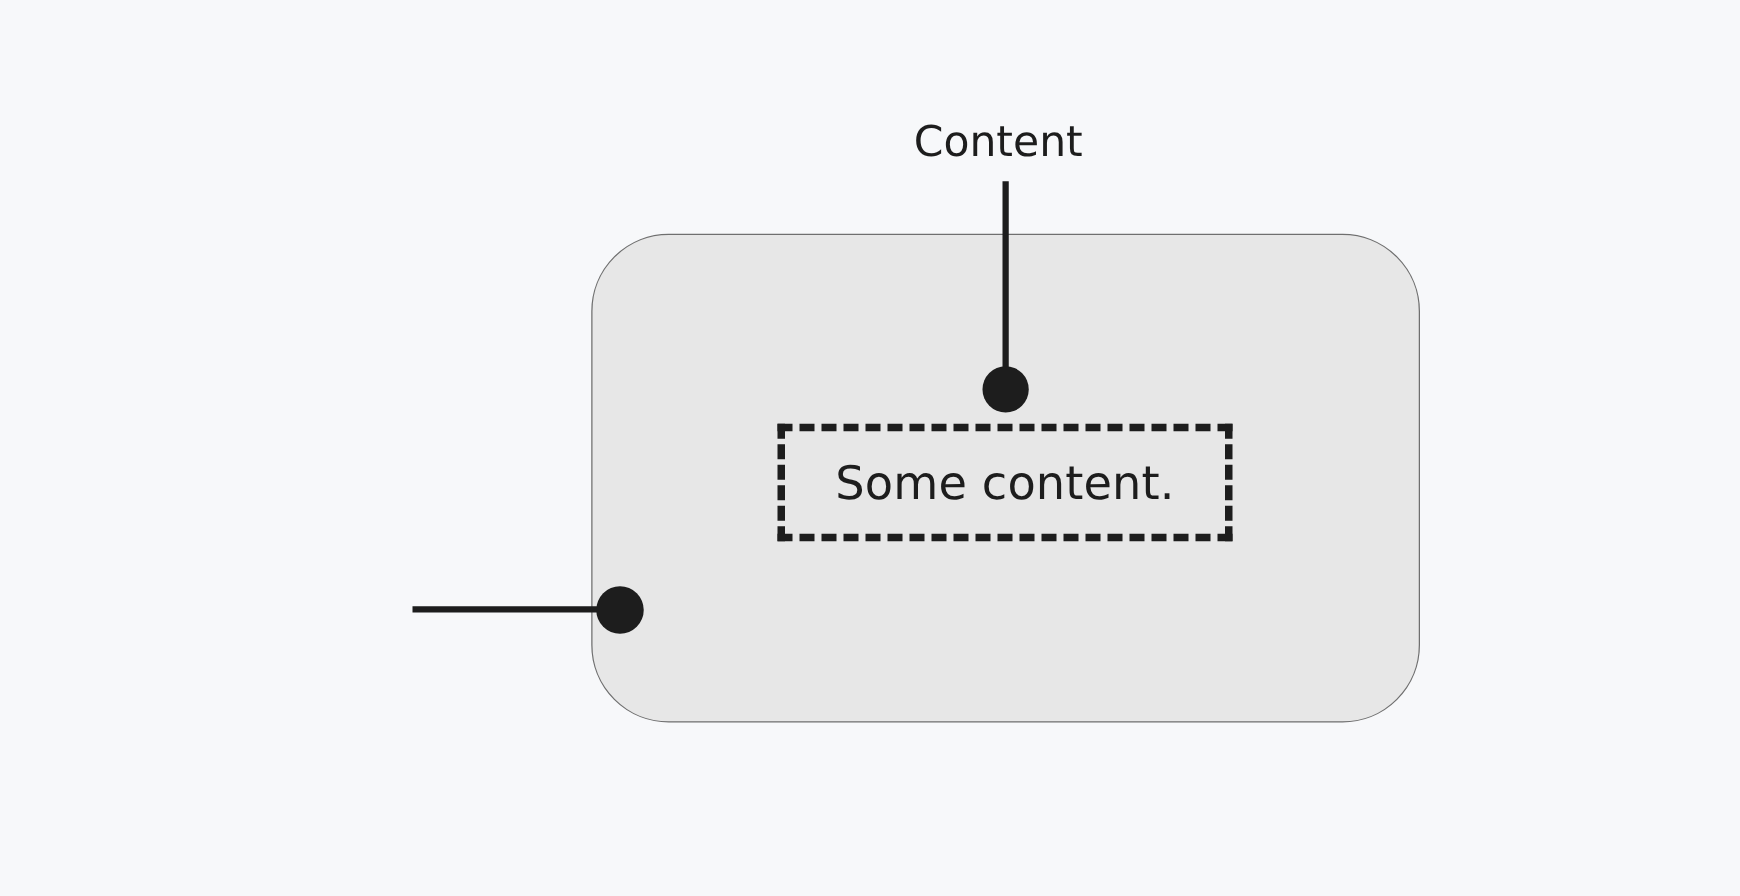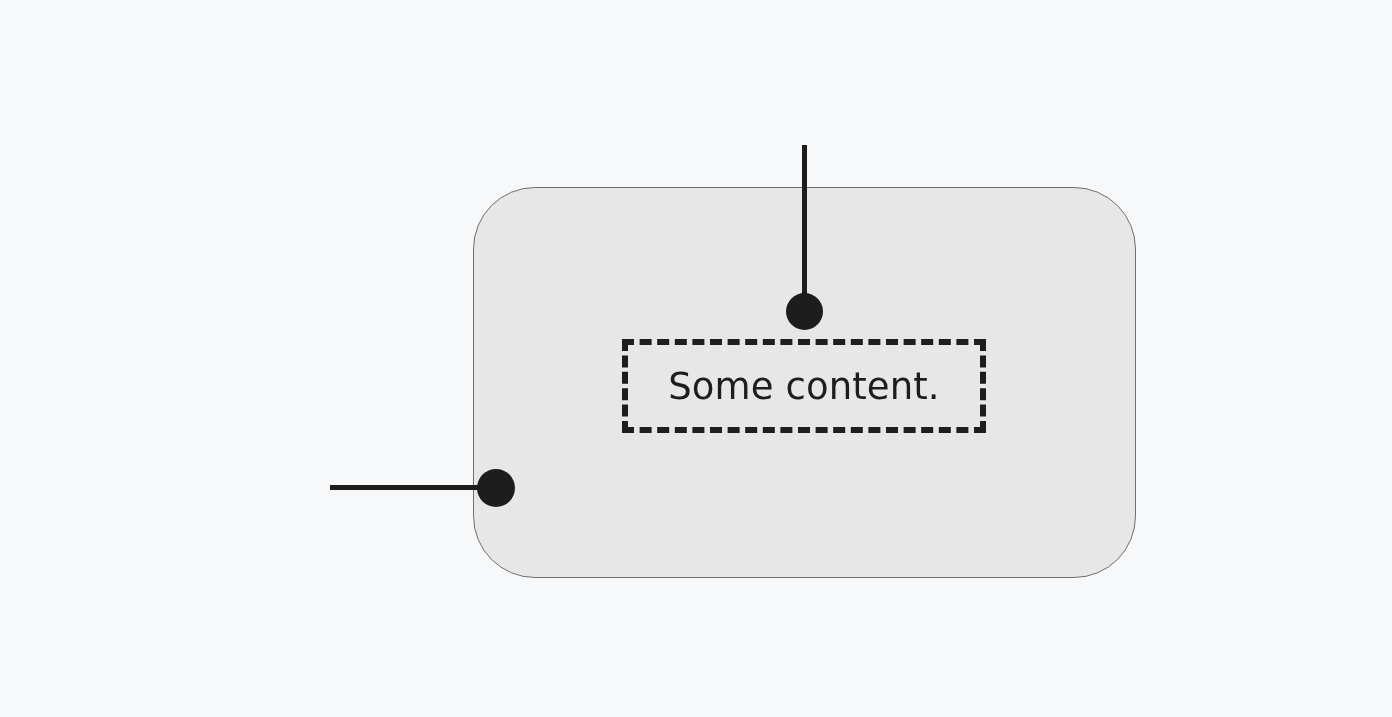--- a/index.html
+++ b/index.html
@@ -120,14 +120,15 @@
   <div class="content-box">
     <span class="content-text">Some content.</span>
   </div>
 
   <div class="leader-vertical"></div>
   <div class="dot dot-content"></div>
 
   <div class="leader-horizontal"></div>
   <div class="dot dot-container"></div>
 
+  <div class="label label-content">Content</div>
 
 </div>
 
 </body></html>

